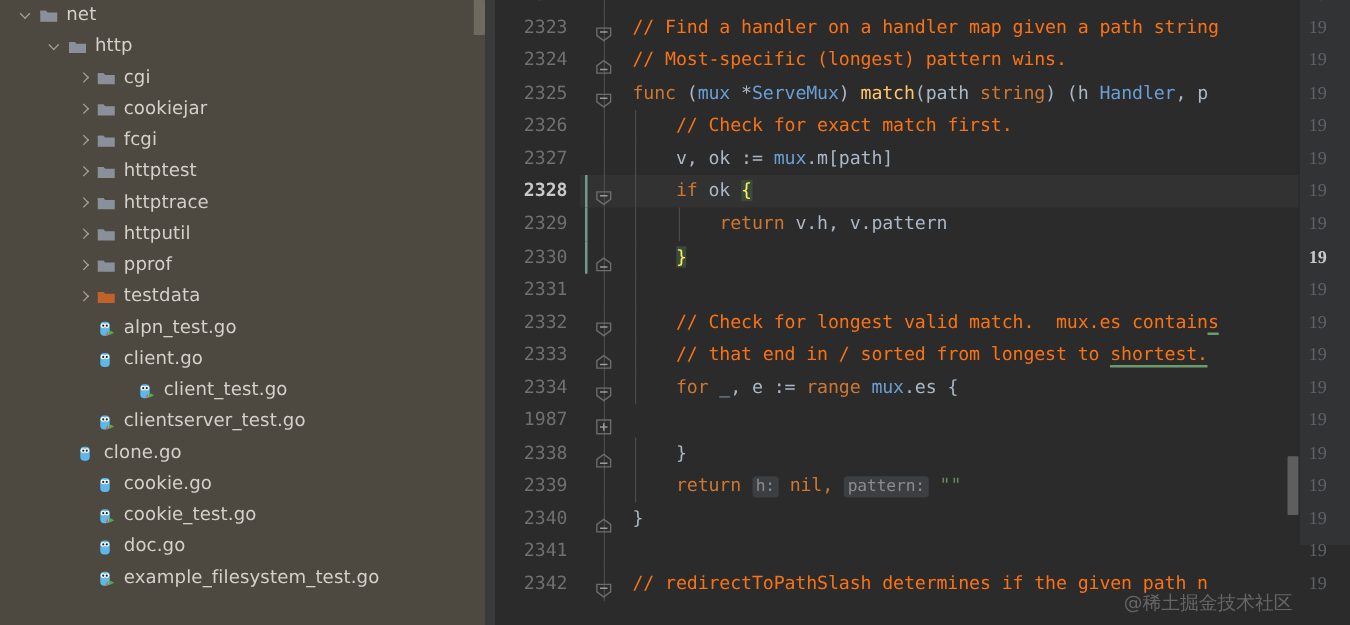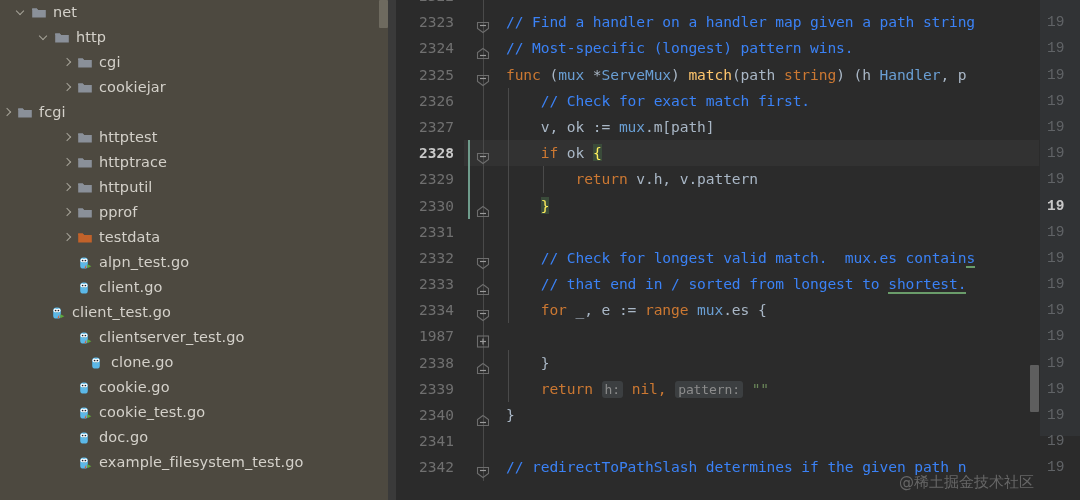--- a/index.html
+++ b/index.html
@@ -78,21 +78,21 @@
   }
   .codecell{
     flex:1 1 auto;position:relative;
     font-size:14.6px;color:#a9b7c6;white-space:pre;
     font-family:"DejaVu Sans Mono","Liberation Mono",monospace;
     letter-spacing:-0.1px;
   }
   .codetext{position:relative;display:inline-block;padding-left:2px;}
 
   
-  .cmt{color:#3b82f6;}
+  .cmt{color:#f97316;}
   .kw{color:#cc7832;}
   .fn{color:#ffc66d;}
   .typ{color:#6a9fd4;}
   .str{color:#6a8759;}
   .meth{color:#a5c261;}
   .plain{color:#a9b7c6;}
   .brace-hl{background:#3a4b3a;color:#ffef5c;}
   .typo{border-bottom:2px solid #6a9c6a;}
   .hint{
     background:#3c3f41;color:#8c8c8c;border-radius:3px;
@@ -102,21 +102,21 @@
     background:#3c3f41;color:#a9b7c6;border-radius:2px;padding:0 2px;
   }
   .indent-guide{
     position:absolute;top:0;width:1px;height:100%;background:#4a4a4a;
   }
 
   
   .rightpane{
     position:absolute;right:0;top:0;width:40px;height:436px;
     background:#313335;border-left:1px solid #2b2b2b;
-    font-family:Liberation Mono, monospace;
+    font-family:Liberation Serif, serif;
   }
   .rpnum{
     height:26.2px;line-height:26.2px;color:#606366;font-size:14.5px;
     padding-left:7px;
   }
   .rpnum.cur{color:#c9c9c9;font-weight:bold;}
 
   .vscroll{
     position:absolute;right:41px;top:365px;width:9px;height:47px;
     background:#5e5e5e;border-radius:1px;
@@ -168,21 +168,21 @@
         <li class="node" style="padding-left: 60px;">
           <span class="arrow right"></span>
           <span class="ic">
             <svg width="16" height="16" viewBox="0 0 16 16">
               <path fill="#8a9099" d="M1.2 3.6h4.6l1.2 1.4h7.8v7.4H1.2z"></path>
               <path fill="#8a9099" d="M1.2 3.6h4.6l1.2 1.4H1.2z"></path>
             </svg>
           </span>
           <span class="label">cookiejar</span>
         </li>
-        <li class="node" style="">
+        <li class="node" style="padding-left: 60px;">
           <span class="arrow right"></span>
           <span class="ic">
             <svg width="16" height="16" viewBox="0 0 16 16">
               <path fill="#8a9099" d="M1.2 3.6h4.6l1.2 1.4h7.8v7.4H1.2z"></path>
               <path fill="#8a9099" d="M1.2 3.6h4.6l1.2 1.4H1.2z"></path>
             </svg>
           </span>
           <span class="label">fcgi</span>
         </li>
         <li class="node" style="padding-left: 60px;">
@@ -258,21 +258,21 @@
               <rect x="3.2" y="2.4" width="7.6" height="11.2" rx="3.2" fill="#5bb8e8"></rect>
               <circle cx="5.4" cy="5.4" r="1.9" fill="#ffffff"></circle>
               <circle cx="8.6" cy="5.4" r="1.9" fill="#ffffff"></circle>
               <circle cx="5.6" cy="5.5" r="0.85" fill="#19202b"></circle>
               <circle cx="8.4" cy="5.5" r="0.85" fill="#19202b"></circle>
               <path d="M6.4 7.6h1.3l-.65 1z" fill="#f0b060"></path>
             </svg>
           </span>
           <span class="label">client.go</span>
         </li>
-        <li class="node" style="padding-left: 33px;">
+        <li class="node" style="padding-left: 92px;">
           <span class="arrow none"></span>
           <span class="ic">
             <svg width="16" height="16" viewBox="0 0 16 16">
               <rect x="3.2" y="2.4" width="7.6" height="11.2" rx="3.2" fill="#5bb8e8"></rect>
               <circle cx="5.4" cy="5.4" r="1.9" fill="#ffffff"></circle>
               <circle cx="8.6" cy="5.4" r="1.9" fill="#ffffff"></circle>
               <circle cx="5.6" cy="5.5" r="0.85" fill="#19202b"></circle>
               <circle cx="8.4" cy="5.5" r="0.85" fill="#19202b"></circle>
               <path d="M6.4 7.6h1.3l-.65 1z" fill="#f0b060"></path>
               <path d="M10.4 9.2 L14.4 11.2 L10.4 13.2 Z" fill="#5fa83a"></path>
@@ -290,21 +290,21 @@
               <circle cx="8.6" cy="5.4" r="1.9" fill="#ffffff"></circle>
               <circle cx="5.6" cy="5.5" r="0.85" fill="#19202b"></circle>
               <circle cx="8.4" cy="5.5" r="0.85" fill="#19202b"></circle>
               <path d="M6.4 7.6h1.3l-.65 1z" fill="#f0b060"></path>
               <path d="M10.4 9.2 L14.4 11.2 L10.4 13.2 Z" fill="#5fa83a"></path>
               <path d="M9.2 9.6 L9.2 13.0 L7.6 13.0 Z" fill="#e05a2b"></path>
             </svg>
           </span>
           <span class="label">clientserver_test.go</span>
         </li>
-        <li class="node" style="padding-left: 72px;">
+        <li class="node" style="padding-left: 44px;">
           <span class="arrow none"></span>
           <span class="ic">
             <svg width="16" height="16" viewBox="0 0 16 16">
               <rect x="3.2" y="2.4" width="7.6" height="11.2" rx="3.2" fill="#5bb8e8"></rect>
               <circle cx="5.4" cy="5.4" r="1.9" fill="#ffffff"></circle>
               <circle cx="8.6" cy="5.4" r="1.9" fill="#ffffff"></circle>
               <circle cx="5.6" cy="5.5" r="0.85" fill="#19202b"></circle>
               <circle cx="8.4" cy="5.5" r="0.85" fill="#19202b"></circle>
               <path d="M6.4 7.6h1.3l-.65 1z" fill="#f0b060"></path>
             </svg>

